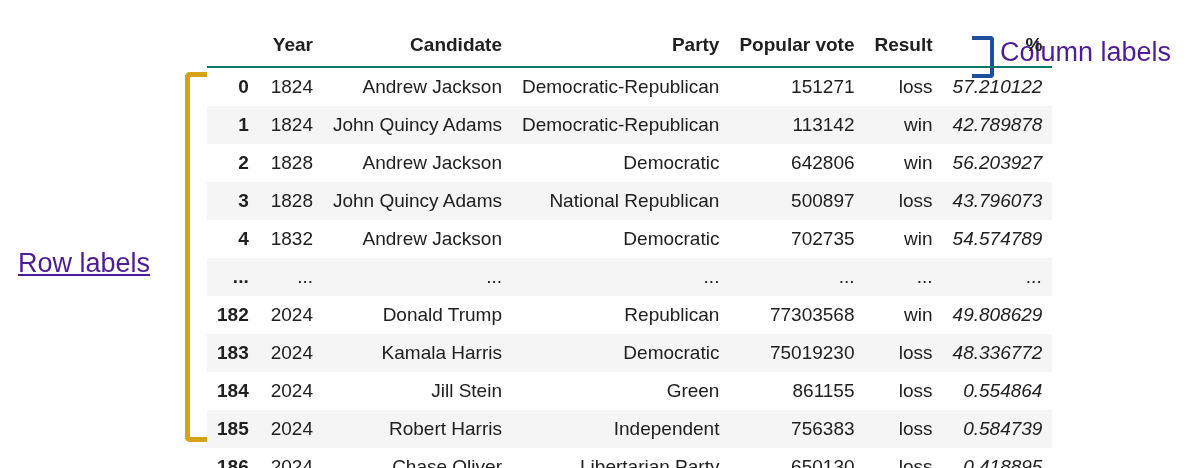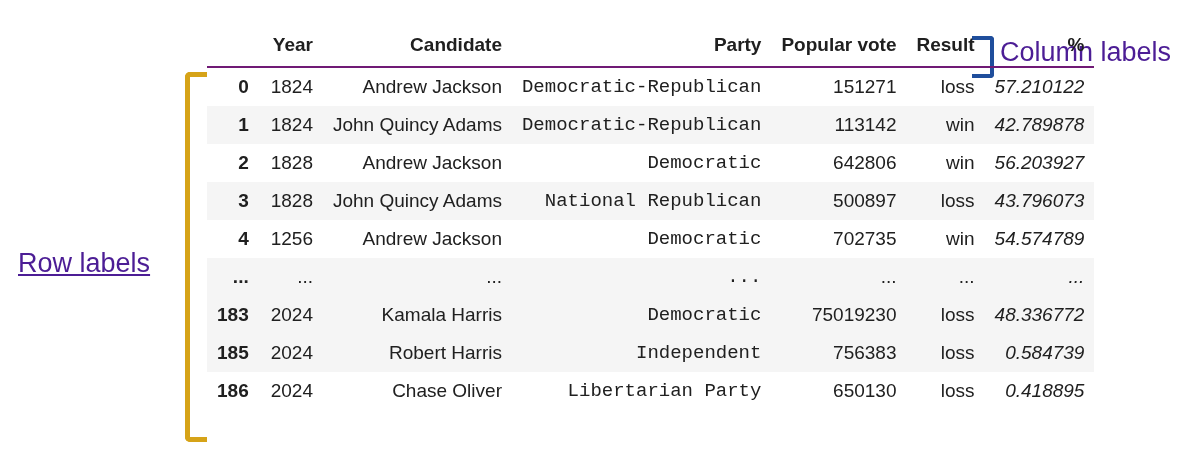--- a/index.html
+++ b/index.html
@@ -72,21 +72,21 @@
   table.df {
     border-collapse: collapse;
     width: 770px;
     font-size: 19px;
     color: #202020;
     font-family: "Liberation Sans", sans-serif;
   }
   table.df thead th {
     font-weight: bold;
     padding: 6px 10px 10px 10px;
-    border-bottom: 2px solid #701a75;
+    border-bottom: 2px solid #0f766e;
     text-align: right;
     white-space: nowrap;
   }
   table.df thead th.idxhead {
     width: 56px;
   }
   table.df tbody td {
     padding: 8px 10px;
     text-align: right;
     white-space: nowrap;
@@ -97,21 +97,21 @@
   }
   table.df tbody td.idx {
     font-weight: bold;
     text-align: right;
     width: 56px;
     padding-right: 12px;
   }
   td.c-year   { width: 62px;  text-align: left; padding-left: 6px;}
   th.c-year   { text-align: left; padding-left: 6px;}
   td.c-cand   { width: 200px; }
-  td.c-party  { width: 218px; font-family: Liberation Mono, monospace; }
+  td.c-party  { width: 218px; }
   td.c-pop    { width: 118px; }
   td.c-res    { width: 62px;  }
   td.c-pct    { width: 118px; font-style: italic; }
 </style>
 </head>
 <body>
 
 <div id="stage">
 
   <div class="annotation" id="col-label-text">Column labels</div>
@@ -166,45 +166,63 @@
             <td class="idx">3</td>
             <td class="c-year">1828</td>
             <td class="c-cand">John Quincy Adams</td>
             <td class="c-party">National Republican</td>
             <td class="c-pop">500897</td>
             <td class="c-res">loss</td>
             <td class="c-pct">43.796073</td>
           </tr>
           <tr class="even">
             <td class="idx">4</td>
-            <td class="c-year">1256</td>
+            <td class="c-year">1832</td>
             <td class="c-cand">Andrew Jackson</td>
             <td class="c-party">Democratic</td>
             <td class="c-pop">702735</td>
             <td class="c-res">win</td>
             <td class="c-pct">54.574789</td>
           </tr>
           <tr class="odd">
             <td class="idx">...</td>
             <td class="c-year">...</td>
             <td class="c-cand">...</td>
             <td class="c-party">...</td>
             <td class="c-pop">...</td>
             <td class="c-res">...</td>
             <td class="c-pct">...</td>
           </tr>
+          <tr class="even">
+            <td class="idx">182</td>
+            <td class="c-year">2024</td>
+            <td class="c-cand">Donald Trump</td>
+            <td class="c-party">Republican</td>
+            <td class="c-pop">77303568</td>
+            <td class="c-res">win</td>
+            <td class="c-pct">49.808629</td>
+          </tr>
           <tr class="odd">
             <td class="idx">183</td>
             <td class="c-year">2024</td>
             <td class="c-cand">Kamala Harris</td>
             <td class="c-party">Democratic</td>
             <td class="c-pop">75019230</td>
             <td class="c-res">loss</td>
             <td class="c-pct">48.336772</td>
           </tr>
+          <tr class="even">
+            <td class="idx">184</td>
+            <td class="c-year">2024</td>
+            <td class="c-cand">Jill Stein</td>
+            <td class="c-party">Green</td>
+            <td class="c-pop">861155</td>
+            <td class="c-res">loss</td>
+            <td class="c-pct">0.554864</td>
+          </tr>
           <tr class="odd">
             <td class="idx">185</td>
             <td class="c-year">2024</td>
             <td class="c-cand">Robert Harris</td>
             <td class="c-party">Independent</td>
             <td class="c-pop">756383</td>
             <td class="c-res">loss</td>
             <td class="c-pct">0.584739</td>
           </tr>
           <tr class="even">

